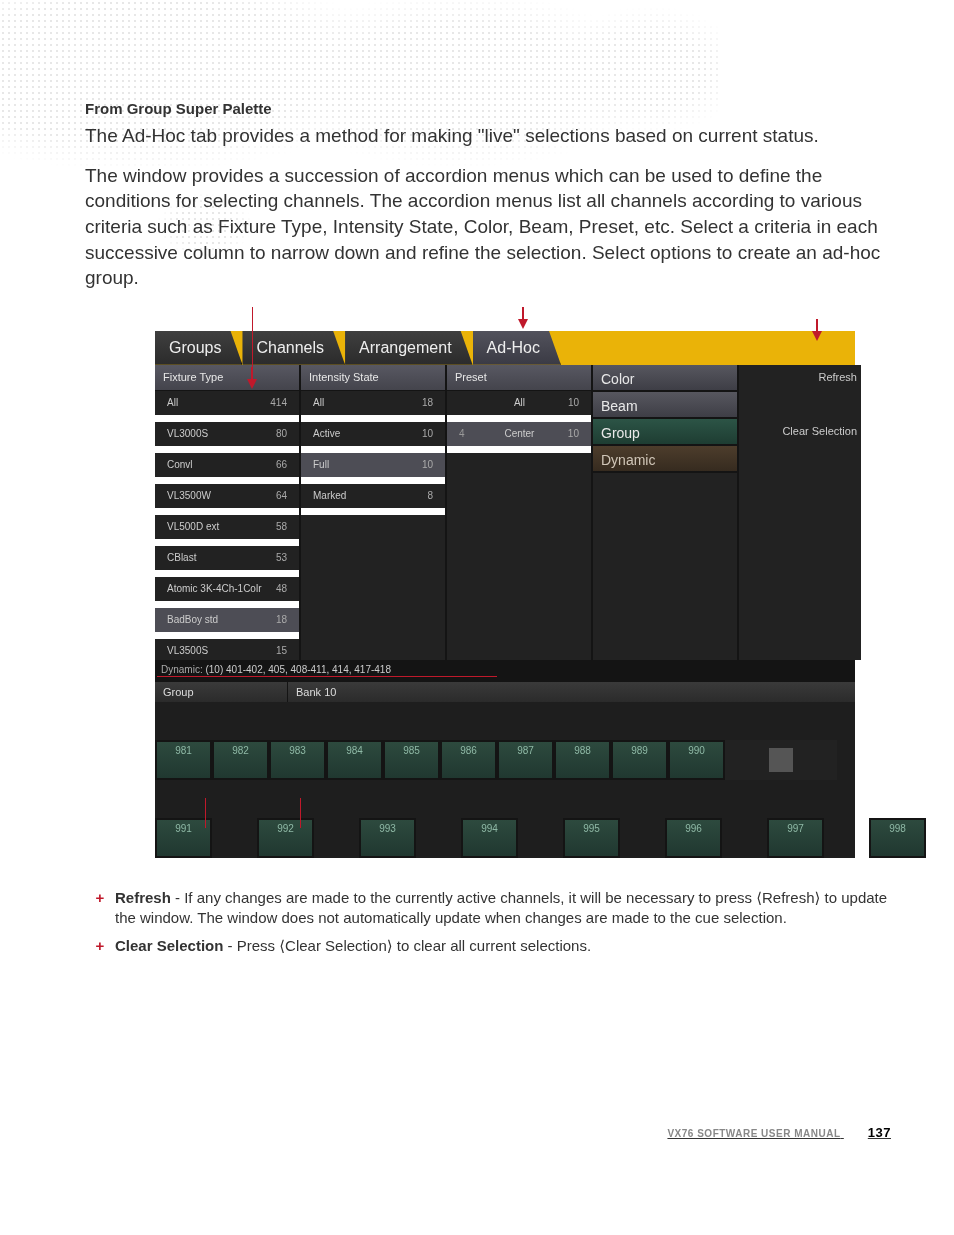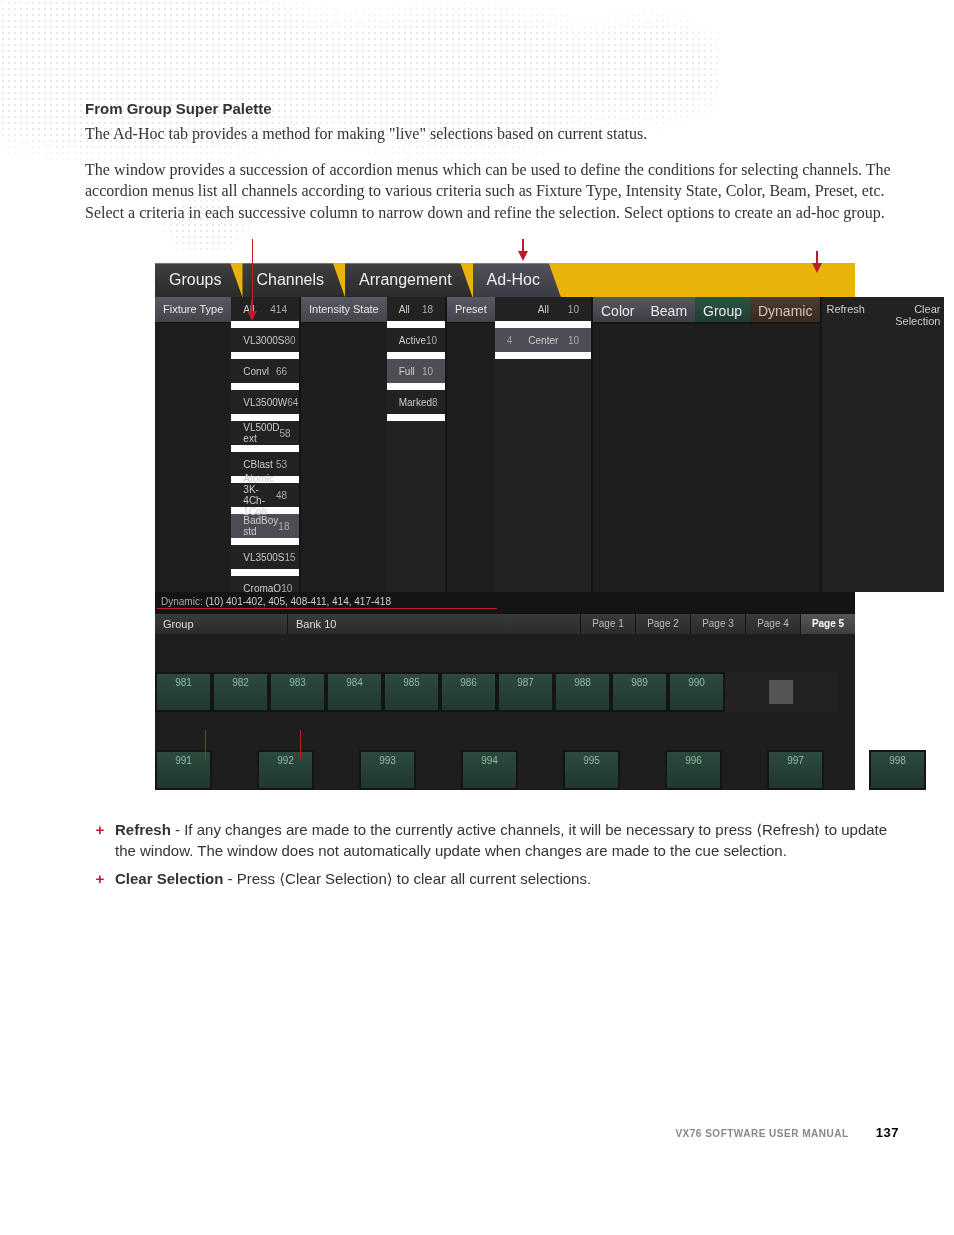--- a/index.html
+++ b/index.html
@@ -38,24 +38,23 @@
                 radial-gradient(ellipse 120px 80px at 650px 70px, #000 45%, transparent 80%),
                 radial-gradient(ellipse 60px 40px at 205px 225px, #000 50%, transparent 80%);
   }
   .content { position: relative; z-index: 1; }
   .heading {
     font-weight: bold;
     font-size: 15px;
     margin-bottom: 6px;
   }
   .para {
-    font-size: 16px;
+    font-size: 19px;
     line-height: 1.35;
     margin-bottom: 14px;
-    font-family: Liberation Serif, serif;
   }
   .screenshot {
     margin: 40px 0 30px 70px;
     position: relative;
     width: 700px;
   }
   .ui {
     background: #1e1e1e;
     width: 700px;
     position: relative;
@@ -80,20 +79,21 @@
     background: linear-gradient(#52525c, #3a3a44);
   }
   .columns {
     display: flex;
     height: 295px;
   }
   .col {
     flex: 0 0 144px;
     border-right: 2px solid #141414;
     display: flex;
+    flex-direction: column;
   }
   .col.rightcol {
     flex: 0 0 122px;
     border-right: none;
     background: #222;
   }
   .col-header {
     background: linear-gradient(#585862, #44444c);
     font-size: 11px;
     padding: 6px 8px;
@@ -226,23 +226,24 @@
   .bullet .plus {
     color:#c0192b;
     font-weight:bold;
     width:30px;
     text-align:center;
     flex-shrink:0;
   }
   .footer {
     position:absolute;
     bottom:40px;
-    right:55px;
+    right:63px;
     font-size:10px;
     letter-spacing:0.5px;
+    text-decoration:underline;
   }
   .footer .title { color:#888; font-weight:bold; }
   .footer .pnum { color:#000; font-weight:bold; margin-left:24px; font-size:13px; }
 </style>
 </head>
 <body>
 
 <div class="page">
   <div class="dotmap"></div>
   <div class="content">
@@ -385,27 +386,20 @@
         </div>
 
         <div class="selected-line">
           <span class="lbl">Dynamic:</span>
           <span>(10) 401-402, 405, 408-411, 414, 417-418</span>
         </div>
 
         <div class="bank-head">
           <div class="group-label">Group</div>
           <div class="bank-label">Bank 10</div>
-          <div class="pages" id="pages">
-              <div class="page-btn">Page 1</div>
-              <div class="page-btn">Page 2</div>
-              <div class="page-btn">Page 3</div>
-              <div class="page-btn">Page 4</div>
-              <div class="page-btn active">Page 5</div>
-            </div>
         </div>
 
         <div class="bank-grid">
           <div class="bank-row">
             <div id="chips1" style="display:flex;">
                 <div class="chip">981</div>
                 <div class="chip">982</div>
                 <div class="chip">983</div>
                 <div class="chip">984</div>
                 <div class="chip">985</div>

